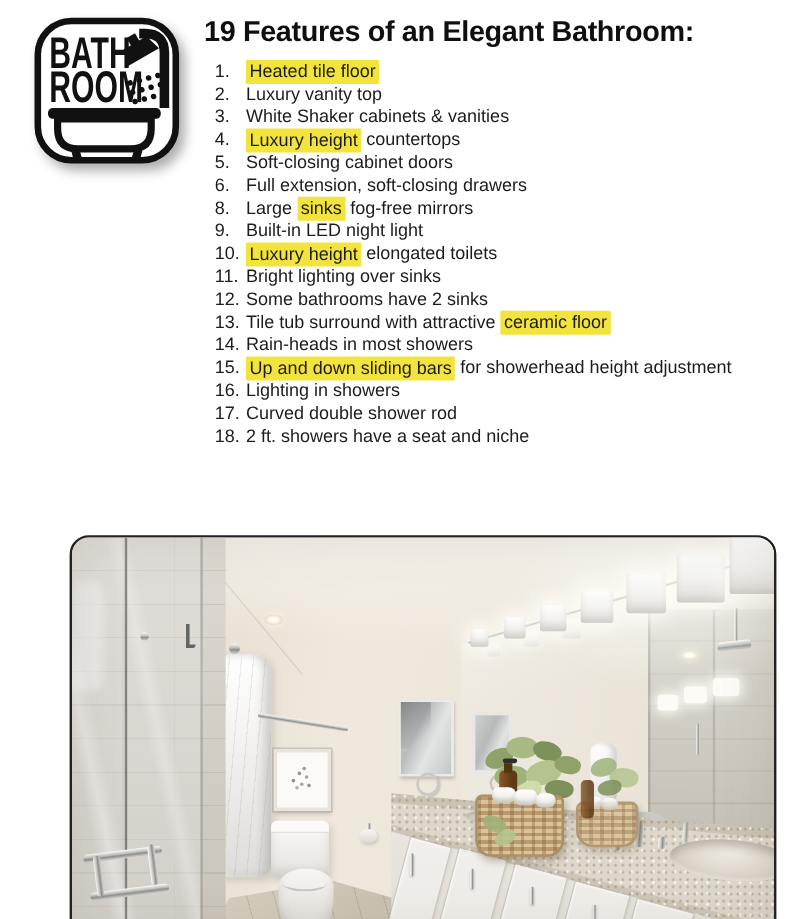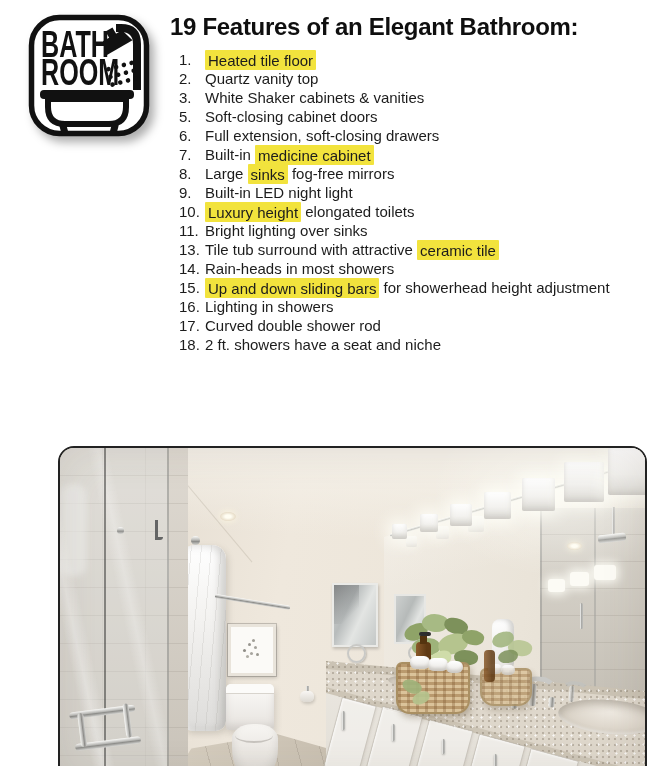--- a/index.html
+++ b/index.html
@@ -224,30 +224,31 @@
     <path d="M20,85 L98,85 L98,93 Q98,110 81,110 L37,110 Q20,110 20,93 Z" fill="#ffffff" stroke="#111111" stroke-width="6"></path>
     <rect x="31" y="109" width="7" height="13" rx="3" fill="#111111" transform="rotate(-15 34 110)"></rect>
     <rect x="84" y="109" width="7" height="13" rx="3" fill="#111111" transform="rotate(15 88 110)"></rect>
   </svg>
 </div>
 
 <h1 class="abs title" style="margin:0;">19 Features of an Elegant Bathroom:</h1>
 
 <ol class="abs features" id="features-list">
     <li><span class="num">1.</span><span><mark>Heated tile floor</mark></span></li>
-    <li><span class="num">2.</span><span>Quartz vanity top</span></li>
+    <li><span class="num">2.</span><span>Luxury vanity top</span></li>
     <li><span class="num">3.</span><span>White Shaker cabinets &amp; vanities</span></li>
+    <li><span class="num">4.</span><span><mark>Luxury height</mark> countertops</span></li>
     <li><span class="num">5.</span><span>Soft-closing cabinet doors</span></li>
     <li><span class="num">6.</span><span>Full extension, soft-closing drawers</span></li>
-    <li><span class="num">7.</span><span>Built-in <mark>medicine cabinet</mark></span></li>
     <li><span class="num">8.</span><span>Large <mark>sinks</mark> fog-free mirrors</span></li>
     <li><span class="num">9.</span><span>Built-in LED night light</span></li>
     <li><span class="num">10.</span><span><mark>Luxury height</mark> elongated toilets</span></li>
     <li><span class="num">11.</span><span>Bright lighting over sinks</span></li>
-    <li><span class="num">13.</span><span>Tile tub surround with attractive <mark>ceramic tile</mark></span></li>
+    <li><span class="num">12.</span><span>Some bathrooms have 2 sinks</span></li>
+    <li><span class="num">13.</span><span>Tile tub surround with attractive <mark>ceramic floor</mark></span></li>
     <li><span class="num">14.</span><span>Rain-heads in most showers</span></li>
     <li><span class="num">15.</span><span><mark>Up and down sliding bars</mark> for showerhead height adjustment</span></li>
     <li><span class="num">16.</span><span>Lighting in showers</span></li>
     <li><span class="num">17.</span><span>Curved double shower rod</span></li>
     <li><span class="num">18.</span><span>2 ft. showers have a seat and niche</span></li>
   </ol>
 
 <div class="abs photo" aria-label="Bright elegant bathroom: glass shower with chrome handle, white robe on hook, framed art over toilet, medicine cabinet mirror, large vanity mirror with cube vanity lights, granite double-sink countertop, white shaker cabinets, wicker basket with greenery, rolled towels and amber soap bottle">
 
   <div class="abs ceiling"></div>

